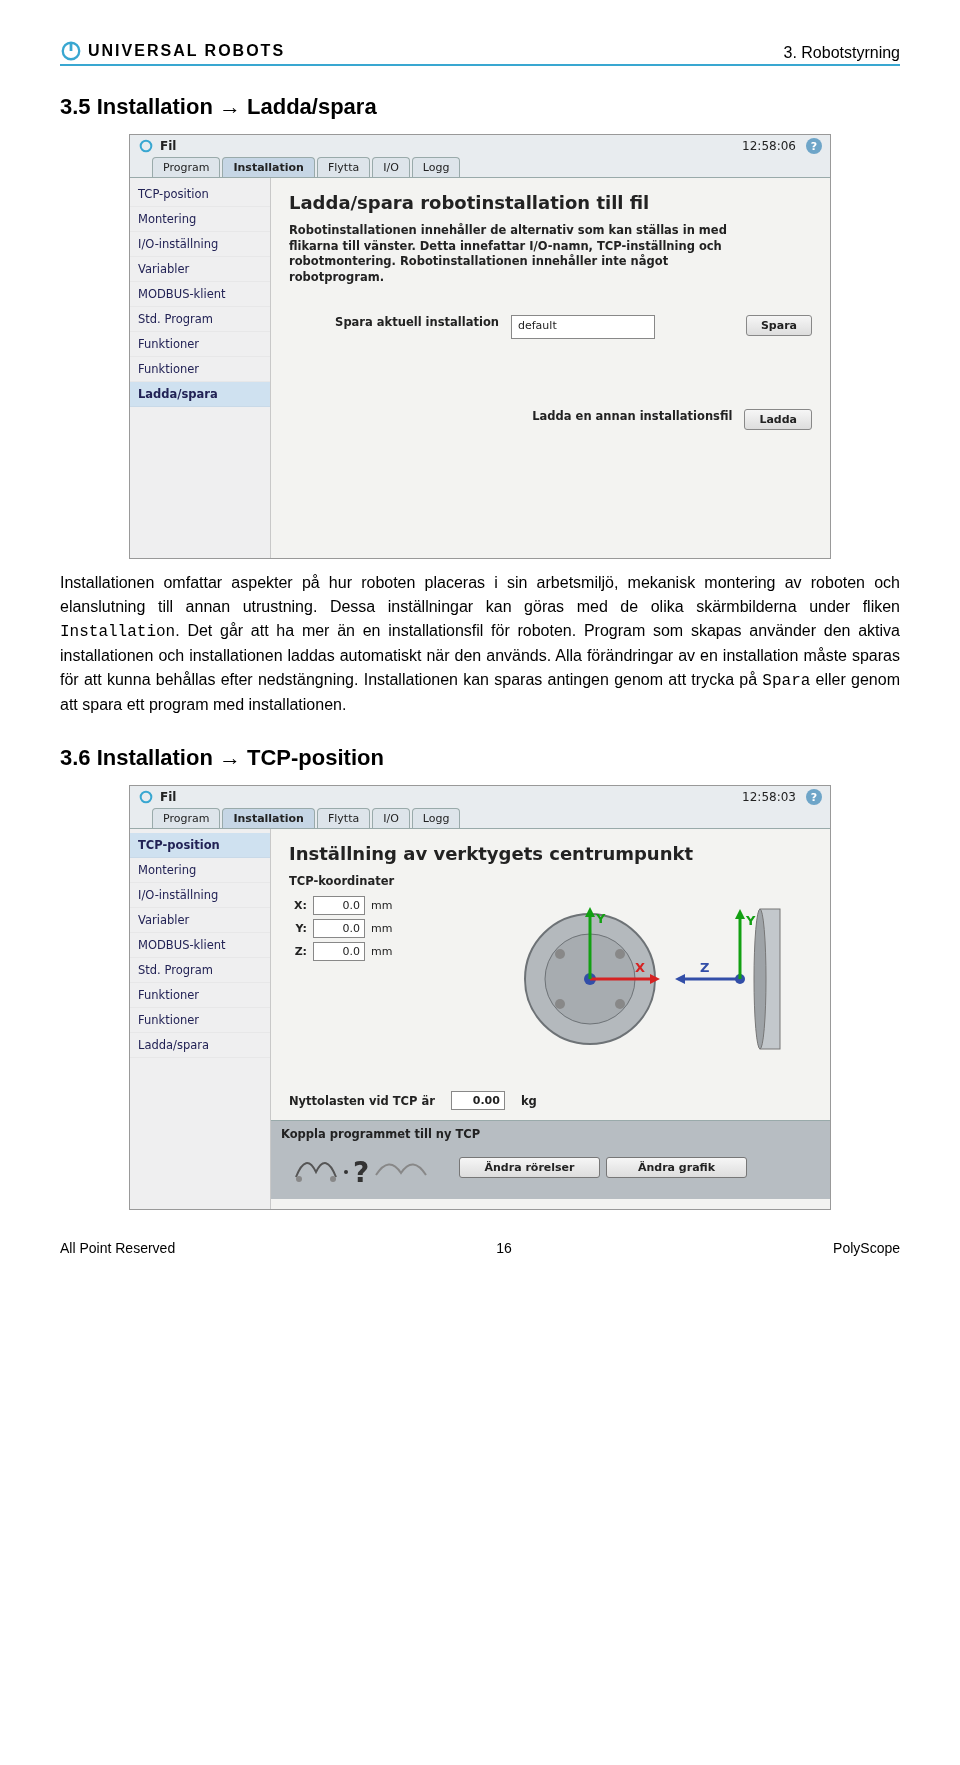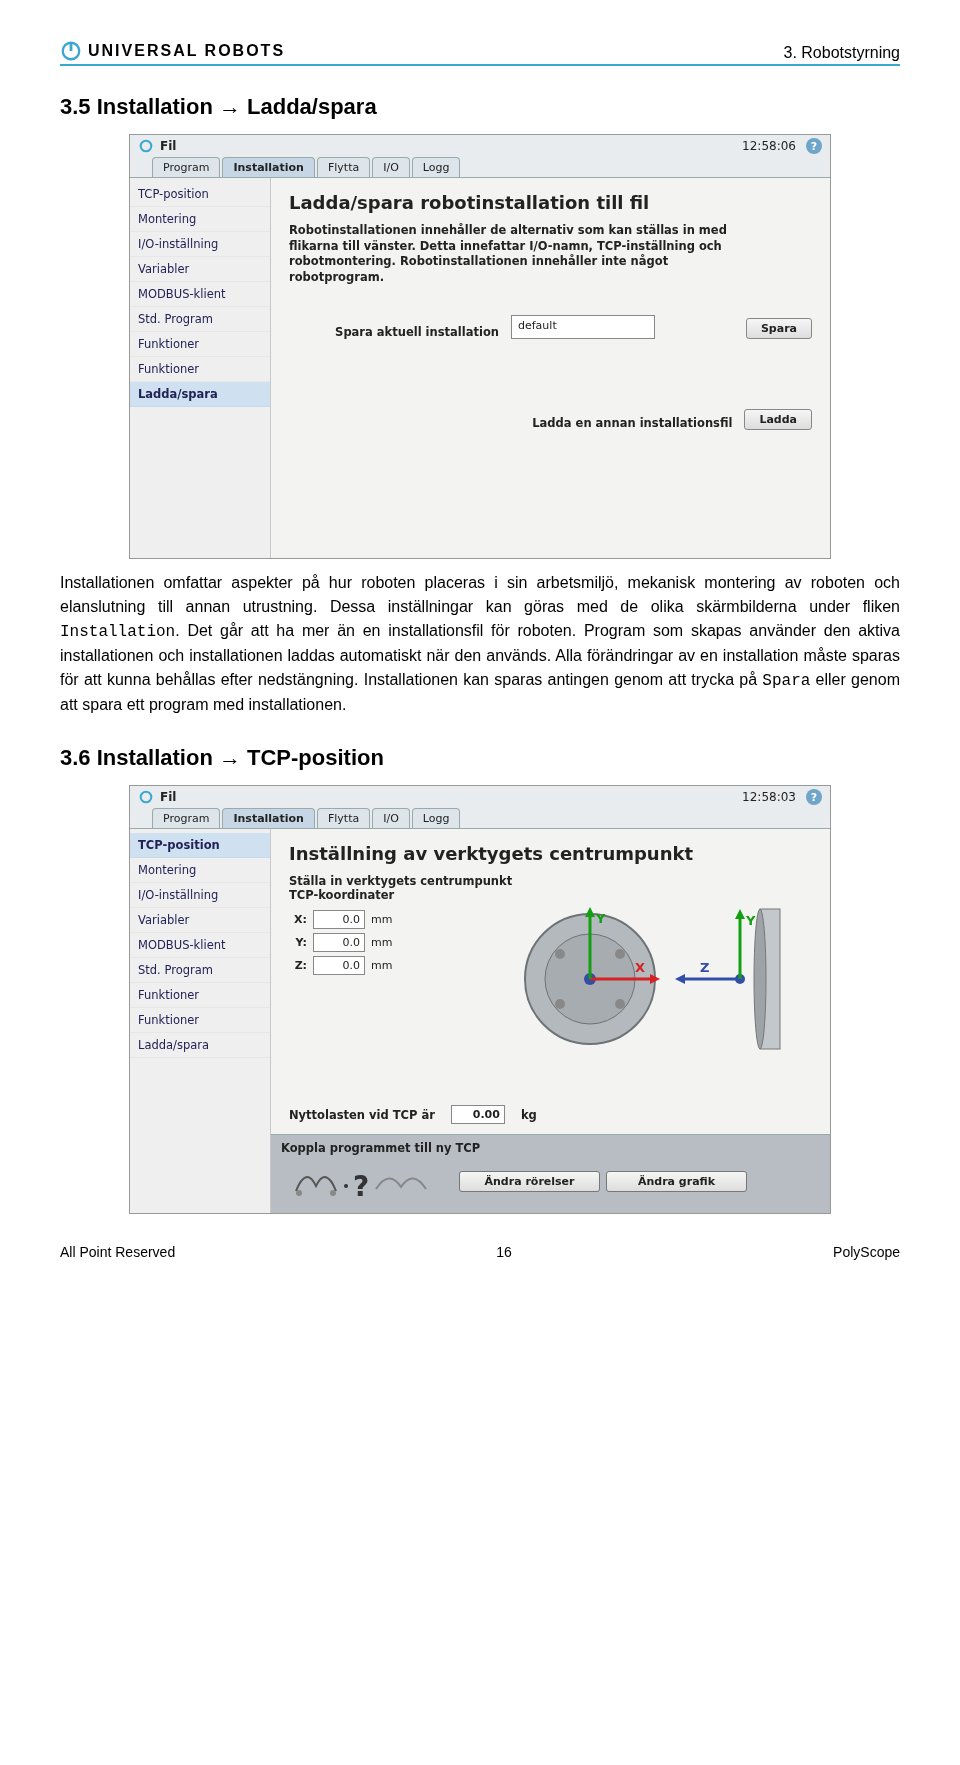--- a/index.html
+++ b/index.html
@@ -119,21 +119,21 @@
     border-bottom: 1px solid rgba(0,0,0,0.03);
   }
   .side-item.active { background:#cfe1f0; font-weight:bold;}
   .shot-main {
     flex:1;
     padding: 14px 18px;
     position:relative;
   }
   .shot-h1 { font-size: 18px; font-weight: bold; margin-bottom: 10px;}
   .shot-desc { font-size:11.5px; font-weight:bold; line-height:1.35; max-width: 470px; margin-bottom:30px;}
-  .form-row { display:flex; align-items:flex-end; gap:12px; margin:12px 0;}
+  .form-row { display:flex; align-items:flex-start; gap:12px; margin:12px 0;}
   .form-lbl { font-size:11.5px; font-weight:bold; width: 210px; text-align:right;}
   .txt {
     border:1px solid #888; background:#fff; padding: 3px 6px;
     font-size:11px; width:130px; height:16px;
   }
   .btn {
     border:1px solid #888; background:linear-gradient(#f6f6f6,#ddd);
     padding: 3px 14px; border-radius:3px; font-size:11px; font-weight:bold;
   }
   .coord-rows { margin-top:8px;}
@@ -258,21 +258,20 @@
         <div class="side-item">I/O-inställning</div>
         <div class="side-item">Variabler</div>
         <div class="side-item">MODBUS-klient</div>
         <div class="side-item">Std. Program</div>
         <div class="side-item">Funktioner</div>
         <div class="side-item">Funktioner</div>
         <div class="side-item">Ladda/spara</div>
       </div>
       <div class="shot-main">
         <div class="shot-h1">Inställning av verktygets centrumpunkt</div>
-        <div style="font-size:11.5px;font-weight:bold;">Ställa in verktygets centrumpunkt</div>
         <div style="font-size:11.5px;font-weight:bold;">TCP-koordinater</div>
         <div class="coord-rows">
           <div class="r">
               <span class="lbl">X:</span>
               <span class="val">0.0</span>
               <span class="unit">mm</span>
             </div>
           <div class="r">
               <span class="lbl">Y:</span>
               <span class="val">0.0</span>

